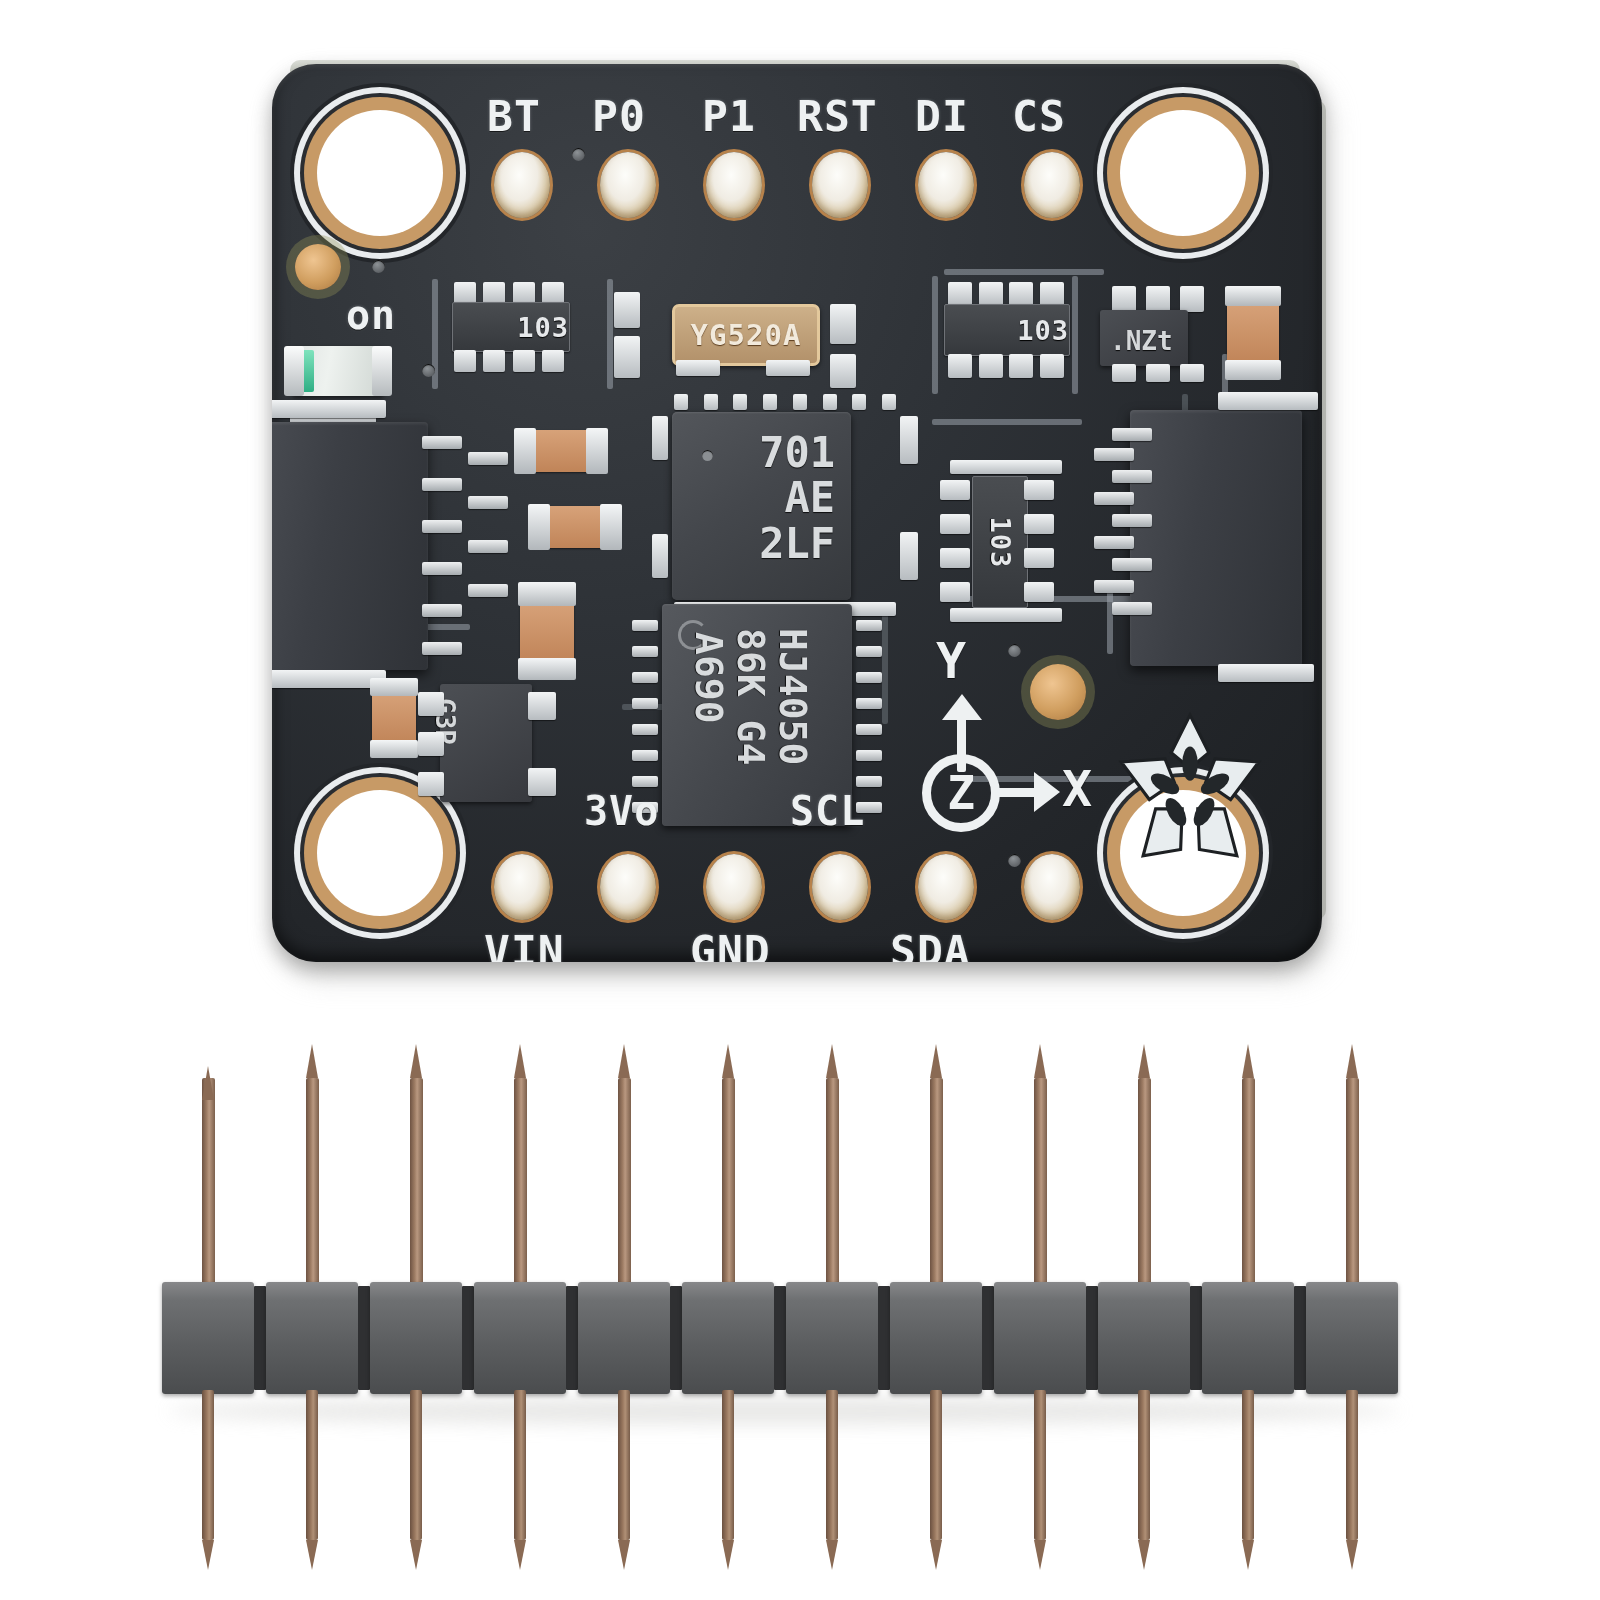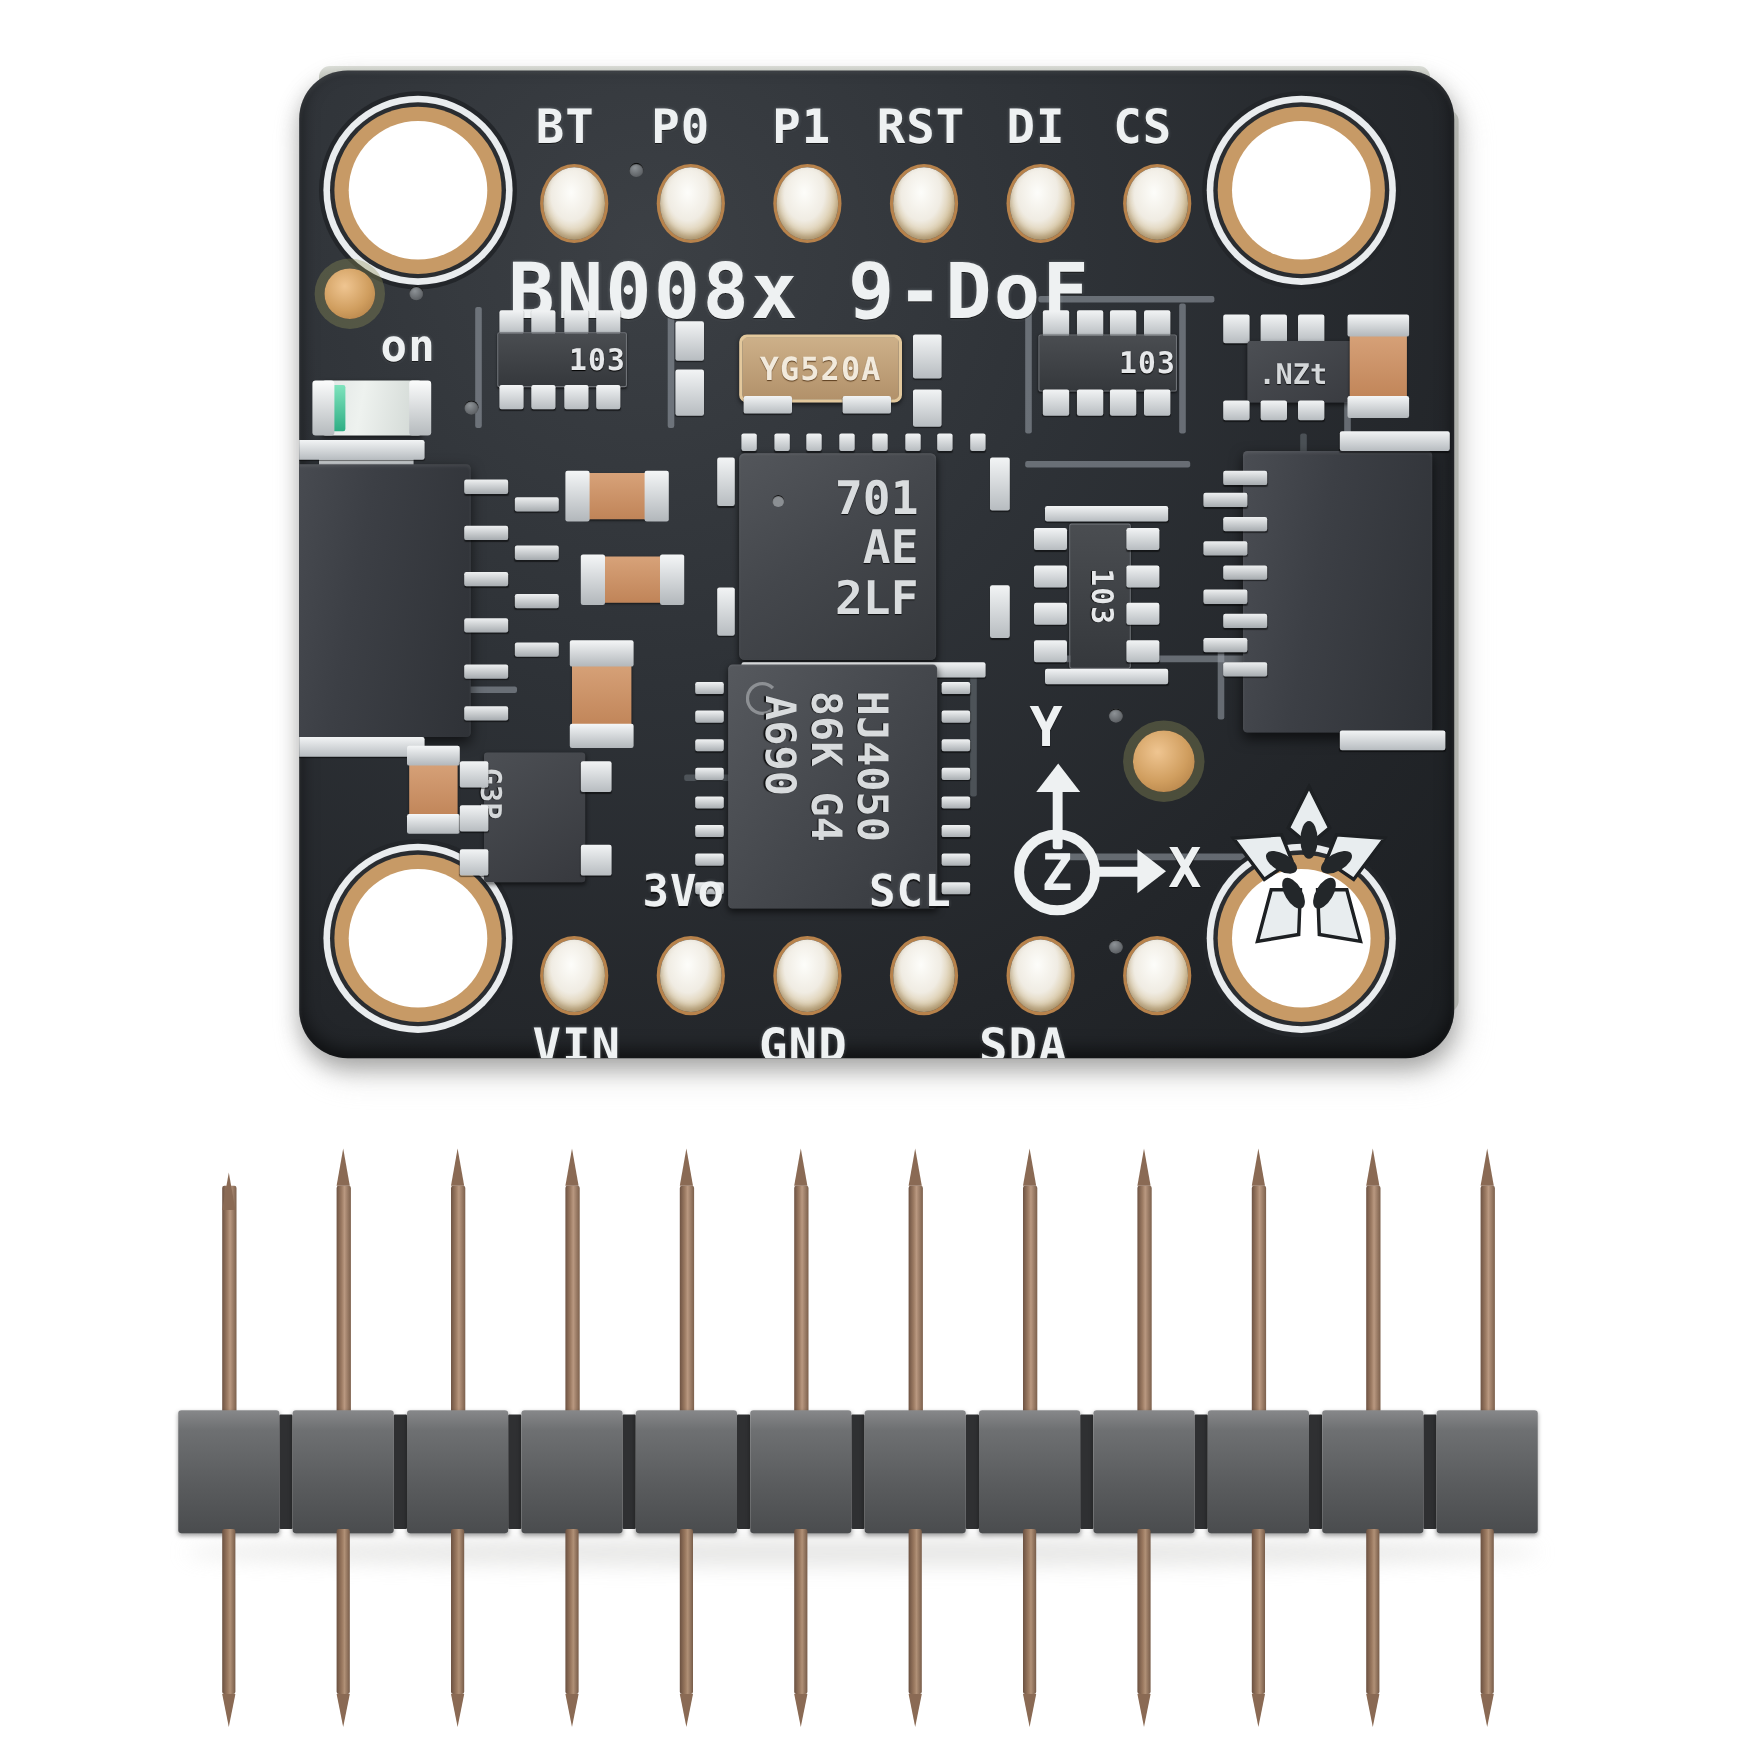--- a/index.html
+++ b/index.html
@@ -226,21 +226,20 @@
     <div class="silk silk-pin" style="left:740px;top:27px;">CS</div>
 
     <div class="pad" style="left:222px;top:88px;"></div>
     <div class="pad" style="left:328px;top:88px;"></div>
     <div class="pad" style="left:434px;top:88px;"></div>
     <div class="pad" style="left:540px;top:88px;"></div>
     <div class="pad" style="left:646px;top:88px;"></div>
     <div class="pad" style="left:752px;top:88px;"></div>
     <div class="tinyvia" style="left:300px;top:84px;"></div>
 
-    <div class="silk silk-title" style="left:190px;top:160px;">BN008x 9-DoF</div>
 
     <div class="via" style="left:23px;top:180px;width:46px;height:46px;"></div>
     <div class="silk silk-on" style="left:74px;top:228px;">on</div>
     <div class="led" style="left:20px;top:282px;">
       <div class="led-green"></div>
       <div class="led-term" style="left:-8px;"></div>
       <div class="led-term" style="right:-8px;"></div>
     </div>
     <div class="sp" style="position:absolute;left:18px;top:345px;width:86px;height:18px;"></div>
     <div class="tinyvia" style="left:100px;top:196px;"></div>
@@ -288,21 +287,21 @@
         <div class="sp" style="width:24px;height:24px;"></div>
       <div class="sp" style="width:24px;height:24px;"></div>
         <div class="sp" style="width:24px;height:24px;"></div>
     </div>
 
     <div class="solderpads" style="left:840px;top:222px;width:92px;">
       <div class="sp" style="width:24px;height:26px;"></div>
         <div class="sp" style="width:24px;height:26px;"></div>
         <div class="sp" style="width:24px;height:26px;"></div>
     </div>
-    <div class="sot" style="left:862px;top:246px;width:120px;height:56px;">
+    <div class="sot" style="left:828px;top:246px;width:88px;height:56px;">
       <span class="sot-lbl" style="left:10px;top:16px;">.NZt</span>
     </div>
     <div class="solderpads" style="left:840px;top:300px;width:92px;">
       <div class="sp" style="width:24px;height:18px;"></div>
         <div class="sp" style="width:24px;height:18px;"></div>
         <div class="sp" style="width:24px;height:18px;"></div>
     </div>
 
     <div class="cap" style="position:absolute;left:955px;top:238px;width:52px;height:62px;"></div>
     <div class="cap-term" style="left:953px;top:222px;width:56px;height:20px;"></div>

